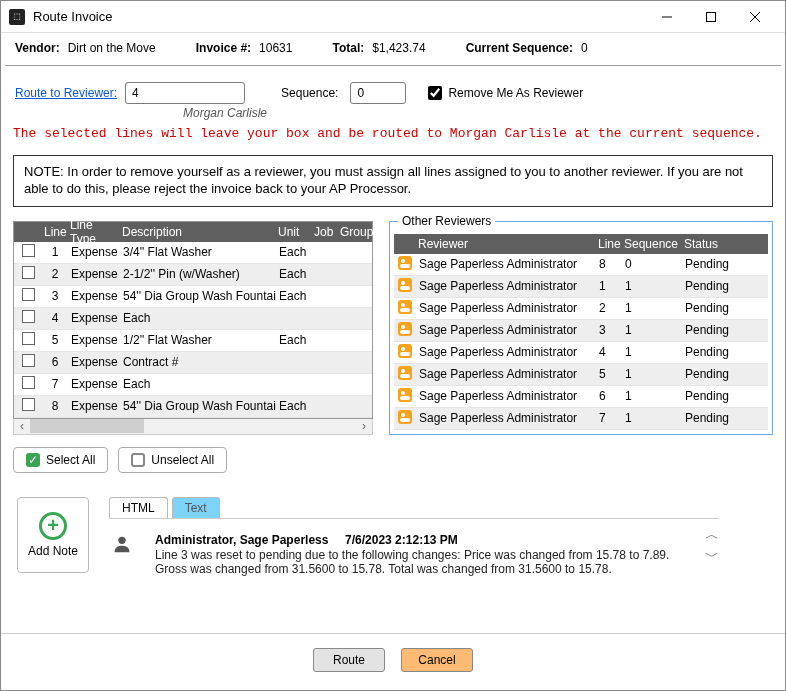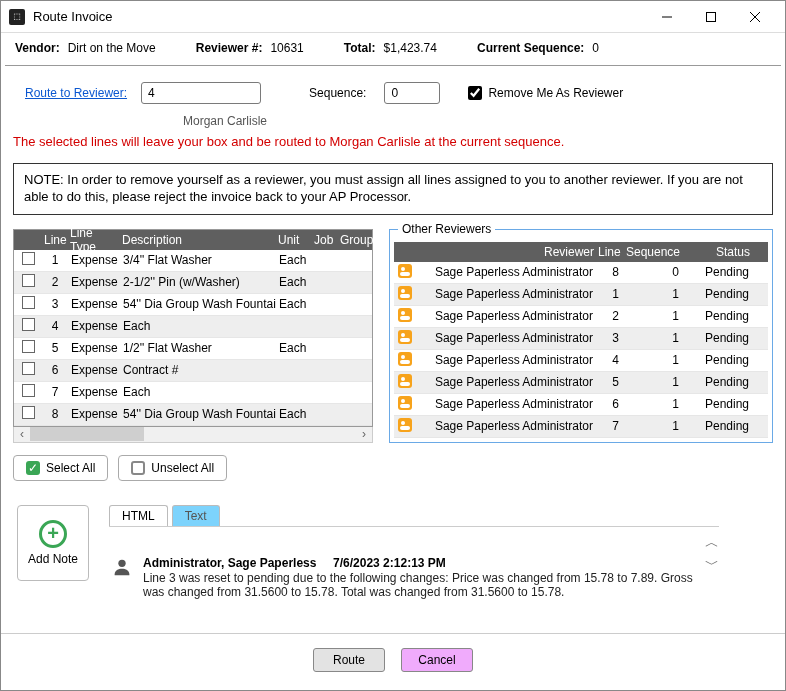--- a/index.html
+++ b/index.html
@@ -11,37 +11,37 @@
     .titlebar .spacer { flex: 1; }
     .titlebar .winbtn { width: 44px; height: 32px; display: flex; align-items: center; justify-content: center; }
     .titlebar .winbtn svg { width: 10px; height: 10px; }
 
     .infobar { display: flex; gap: 40px; padding: 8px 14px 10px 14px; }
     .infobar .pair { display: flex; gap: 8px; align-items: center; }
     .infobar .pair b { font-weight: 600; }
 
     .hr { height: 1px; background: #999; margin: 0 4px 16px 4px; }
 
-    .form-row { display: flex; align-items: center; gap: 14px; padding: 0 24px; }
+    .form-row { display: flex; align-items: center; gap: 8px; padding: 0 14px; }
     .form-row .link { color: #0b57d0; text-decoration: underline; cursor: pointer; }
     .text-input { border: 1px solid #7a7a7a; border-radius: 3px; height: 22px; padding: 2px 6px; }
     .route-input { width: 120px; }
     .seq-input { width: 56px; margin-left: 4px; }
     .chk { display: flex; align-items: center; gap: 6px; margin-left: 14px; }
     .chk input { width:14px; height:14px; accent-color:#000;}
 
-    .hint { color: #555; margin-left: 168px; margin-top: 10px; padding: 0 14px; }
-
-    .warn { color: #d30000; padding: 6px 14px 14px 12px; font-size: 13px; }
+    .hint { font-style: italic; color: #555; margin-left: 168px; margin-top: 2px; padding: 0 14px; }
+
+    .warn { color: #d30000; padding: 6px 14px 14px 12px; font-size: 13px; font-family: Liberation Mono, monospace; }
 
     .note-box { border: 1px solid #333; margin: 0 12px 14px 12px; padding: 8px 10px; font-size: 13px; line-height: 1.3; }
 
     .mid { display: flex; gap: 16px; padding: 0 12px; }
     .lines-panel { width: 360px; }
-    .reviewers-panel { flex: 1; text-align: right; }
+    .reviewers-panel { flex: 1; }
 
     .grid { border: 1px solid #999; }
     .grid-head { background: #5f5f5f; color: #fff; display: flex; height: 20px; align-items: center; }
     .grid-head div { padding: 0 2px; }
     .grid-body { }
     .grid-row { display: flex; height: 22px; align-items: center; border-bottom: 1px solid #e6e6e6; }
     .grid-row:nth-child(even) { background: #eee; }
     .grid-row:nth-child(odd) { background: #fff; }
     .cell { padding: 0 3px; overflow: hidden; white-space: nowrap; }
 
@@ -80,31 +80,31 @@
     .pill-btn .box.gray { background:#fff; border:2px solid #888; }
 
     .notes-area { display: flex; gap: 20px; padding: 24px 16px 0 16px; align-items: flex-start;}
     .add-note { border:1px solid #bbb; border-radius:4px; width:72px; height:76px; display:flex; flex-direction:column; align-items:center; justify-content:center; gap:4px;}
     .add-note .plus { width:28px; height:28px; border:3px solid #3aa655; border-radius:50%; display:flex; align-items:center; justify-content:center; color:#3aa655; font-size:20px; font-weight:bold;}
 
     .note-tabs { display:flex; gap:4px; }
     .note-tab { padding:3px 12px; border:1px solid #bbb; border-bottom:none; background:#fff; border-radius:3px 3px 0 0;}
     .note-tab.inactive { background:#7dd3fc; color:#555;}
     .note-body { border:1px solid #ccc; border-bottom:none; border-right:none; border-left:none; padding-top:8px; width:610px; position:relative;}
-    .note-content { display:flex; gap:10px; align-items:flex-start; padding: 6px 24px 0 2px; margin-top: 15px;}
+    .note-content { display:flex; gap:22px; align-items:flex-start; padding: 6px 24px 0 2px;}
     .avatar { width:22px; color:#555; }
     .note-text { flex:1; }
     .note-header { font-size:12px; }
     .note-header b { font-weight:700; }
     .note-detail { font-size:12px; color:#222; margin-top:1px; }
     .note-scroll { position:absolute; right:0; top:8px; display:flex; flex-direction:column; gap:8px; color:#777;}
     .note-scroll span { font-size:14px; line-height:1;}
 
     .footer { position:absolute; bottom:0; left:0; right:0; padding:14px 0 18px 0; display:flex; justify-content:center; gap:16px; border-top:1px solid #ccc; background:#fff;}
-    .footer button { min-width:72px; height:24px; border:1px solid #888; border-radius:3px; background:#f0abfc;}
+    .footer button { min-width:72px; height:24px; border:1px solid #888; border-radius:3px; background:#fdba74;}
     .footer button.primary { background:#e3e3e3; }
   </style>
 </head>
 <body>
 
 <div class="titlebar">
   <div class="app-icon">⬚</div>
   <div class="title">Route Invoice</div>
   <div class="spacer"></div>
   <div class="winbtn">
@@ -124,21 +124,21 @@
       </svg>
     </div>
 </div>
 
 <div class="infobar">
   <div class="pair">
       <b>Vendor:</b>
       <span>Dirt on the Move</span>
     </div>
   <div class="pair">
-      <b>Reviewer #:</b>
+      <b>Invoice #:</b>
       <span>10631</span>
     </div>
   <div class="pair">
       <b>Total:</b>
       <span>$1,423.74</span>
     </div>
   <div class="pair">
       <b>Current Sequence:</b>
       <span>0</span>
     </div>

